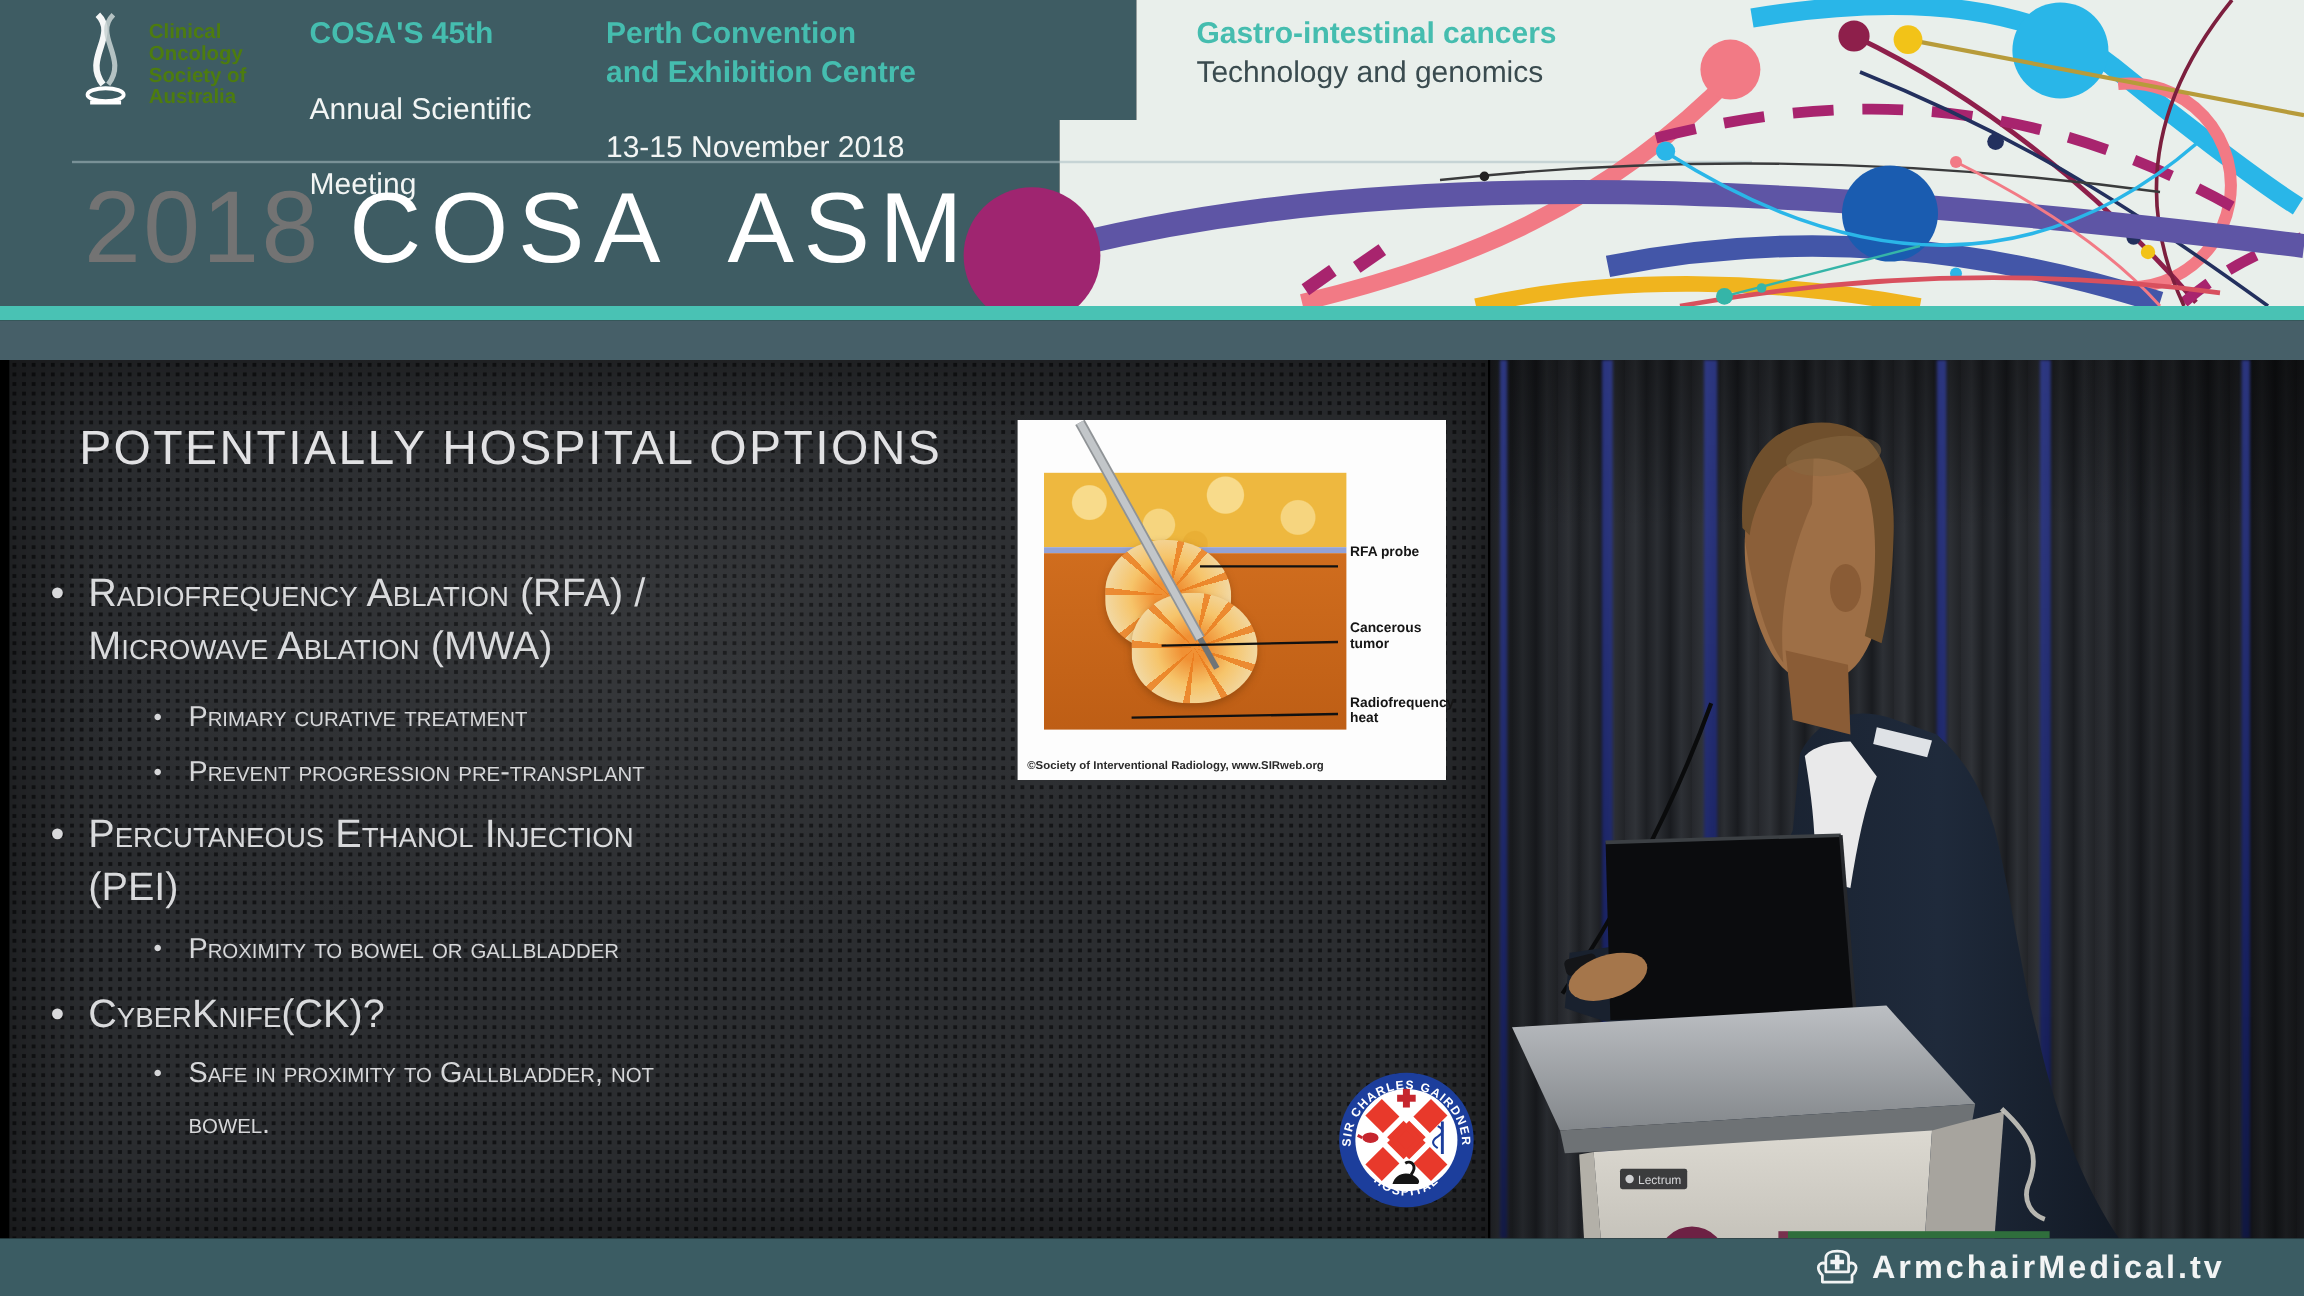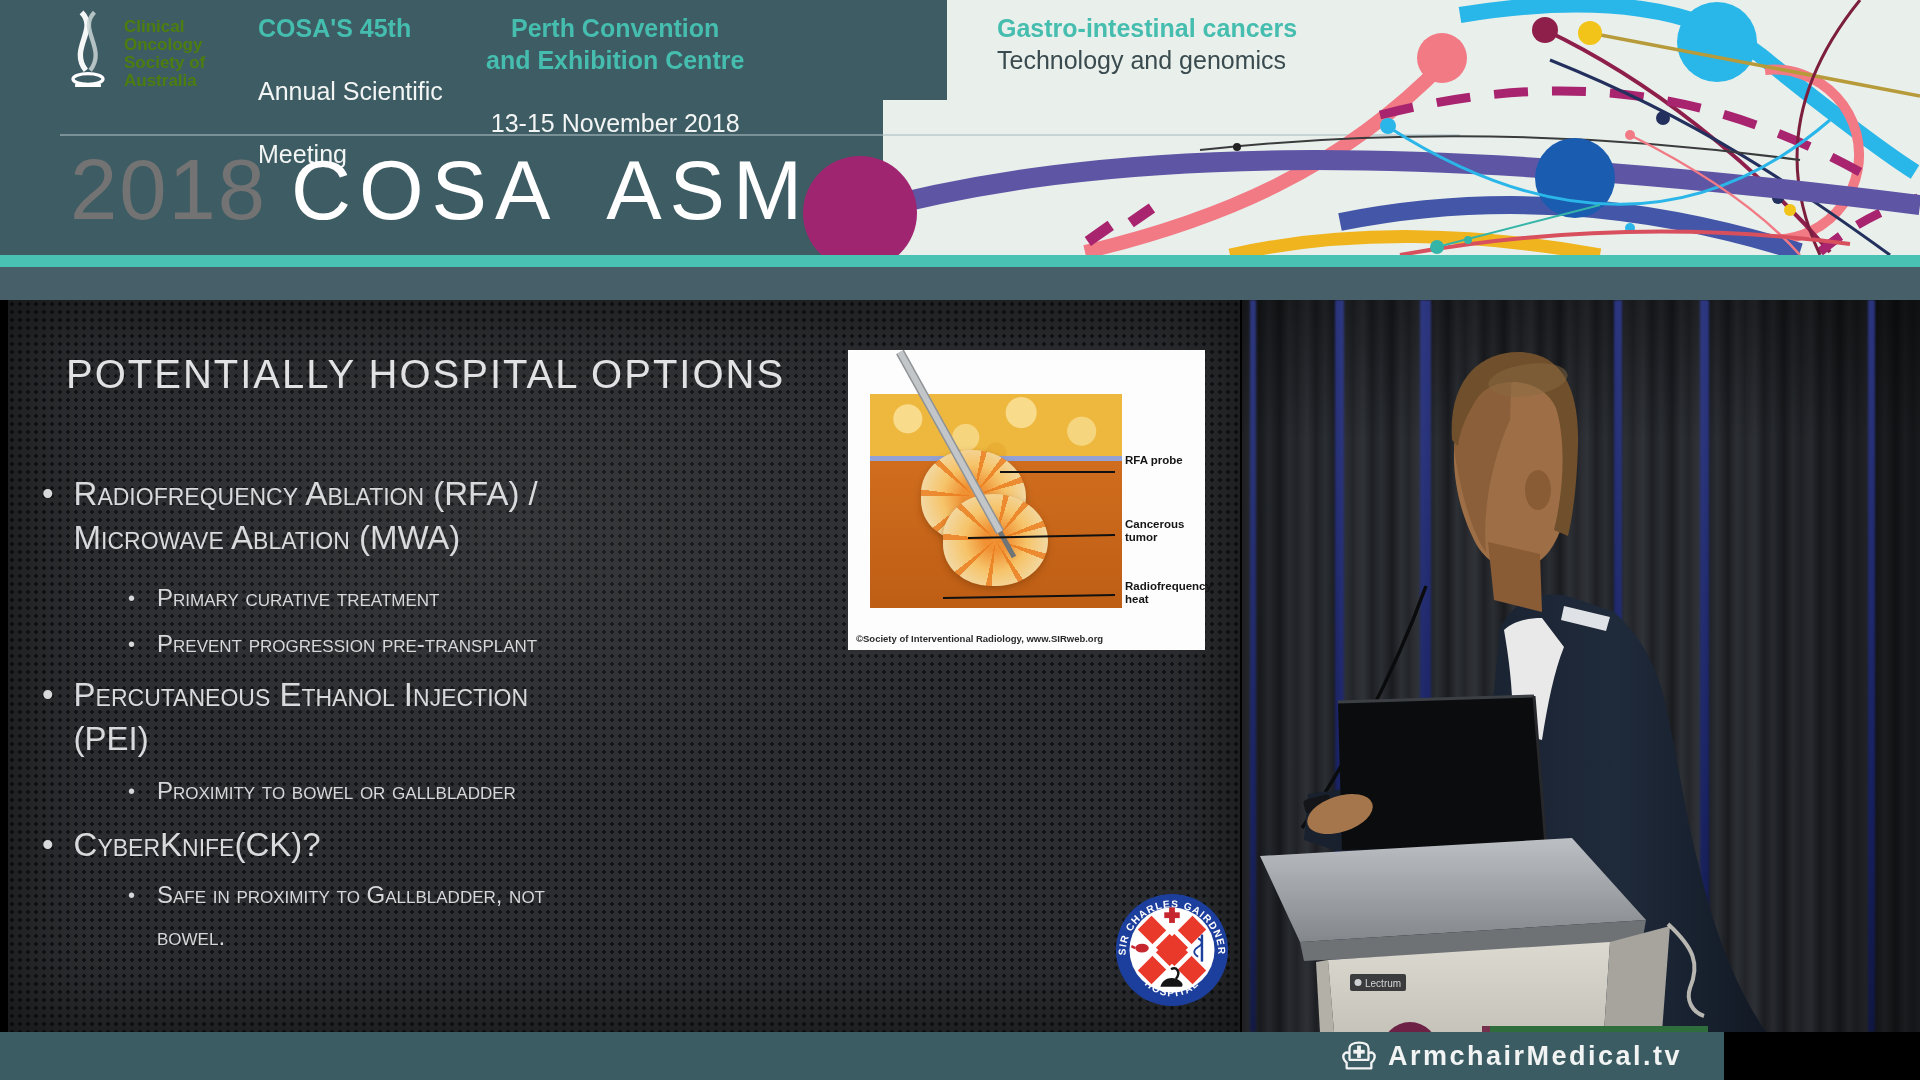--- a/index.html
+++ b/index.html
@@ -18,21 +18,21 @@
 
   .org { position:absolute; left:60px; top:8px; z-index:5; display:flex; }
   .org svg { width:56px; height:86px; }
   .org-text { margin-left:8px; padding-top:10px; color:#4d7c0f; font-weight:bold;
               font-size:17px; line-height:18px; }
   .hcol { position:absolute; top:12px; z-index:5; font-size:25px; line-height:32px; }
   .hcol .hl { color:#45BDAF; font-weight:bold; }
   .hcol .wh { color:#F2F5F4;margin-top:31px; }
   .hcol .dk { color:#3A4B4F; }
   .col-meeting { left:258px; }
-  .col-venue   { left:486px;text-align:center; }
+  .col-venue   { left:505px; }
   .col-theme   { left:997px; }
 
   .banner { position:absolute; left:70px; top:141px; z-index:5; white-space:nowrap; }
   .banner .year { font-size:85px; font-weight:normal; color:#737373; letter-spacing:2px; }
   .banner .asm  { font-size:83px; font-weight:300; color:#fff; letter-spacing:8px;
                   word-spacing:26px; margin-left:24px; }
 
   .teal-stripe { position:absolute; left:0; top:255px; width:1920px; height:12px; background:#49C2B4; z-index:6; }
   .slate-band  { position:absolute; left:0; top:267px; width:1920px; height:33px; background:#465F68; z-index:6; }
 
@@ -122,22 +122,22 @@
   .stage { position:absolute; left:1242px; top:0; width:678px; height:732px; overflow:hidden;
            background:
              linear-gradient(90deg, rgba(0,0,0,.25) 0%, transparent 12%, transparent 72%, rgba(0,0,0,.45) 100%),
              linear-gradient(180deg, rgba(0,0,0,.35), transparent 140px),
              repeating-linear-gradient(90deg, #26282d 0px, #303338 9px, #1d1f23 18px, #2b2e33 27px, #191b1f 38px, #2d3035 47px, #222428 56px); }
   .bluestripe { position:absolute; top:0; height:100%; opacity:.7; filter:blur(1.2px);
                 background:linear-gradient(180deg,#3644ab,#16227A 70%, #0d1650); }
   .stage svg.scene { position:absolute; inset:0; }
 
   
-  .footer { position:absolute; left:0; top:1032px; width:1724px; height:48px; background:#3B5C63;
-            display:flex; align-items:center; justify-content:flex-end; padding-right:42px; z-index:8; }
+  .footer { position:absolute; left:0; top:1032px; width:1920px; height:48px; background:#3B5C63;
+            display:flex; align-items:center; justify-content:flex-end; padding-right:66px; z-index:8; }
   .brand { display:flex; align-items:center; gap:10px; }
   .brand-text { color:#F2F4F4; font-weight:bold; font-size:27px; letter-spacing:2.5px; }
 </style>
 </head>
 <body>
 
 <div id="root">
 
   <div class="band-top-dark"></div>
   <div class="band-top-light"></div>

